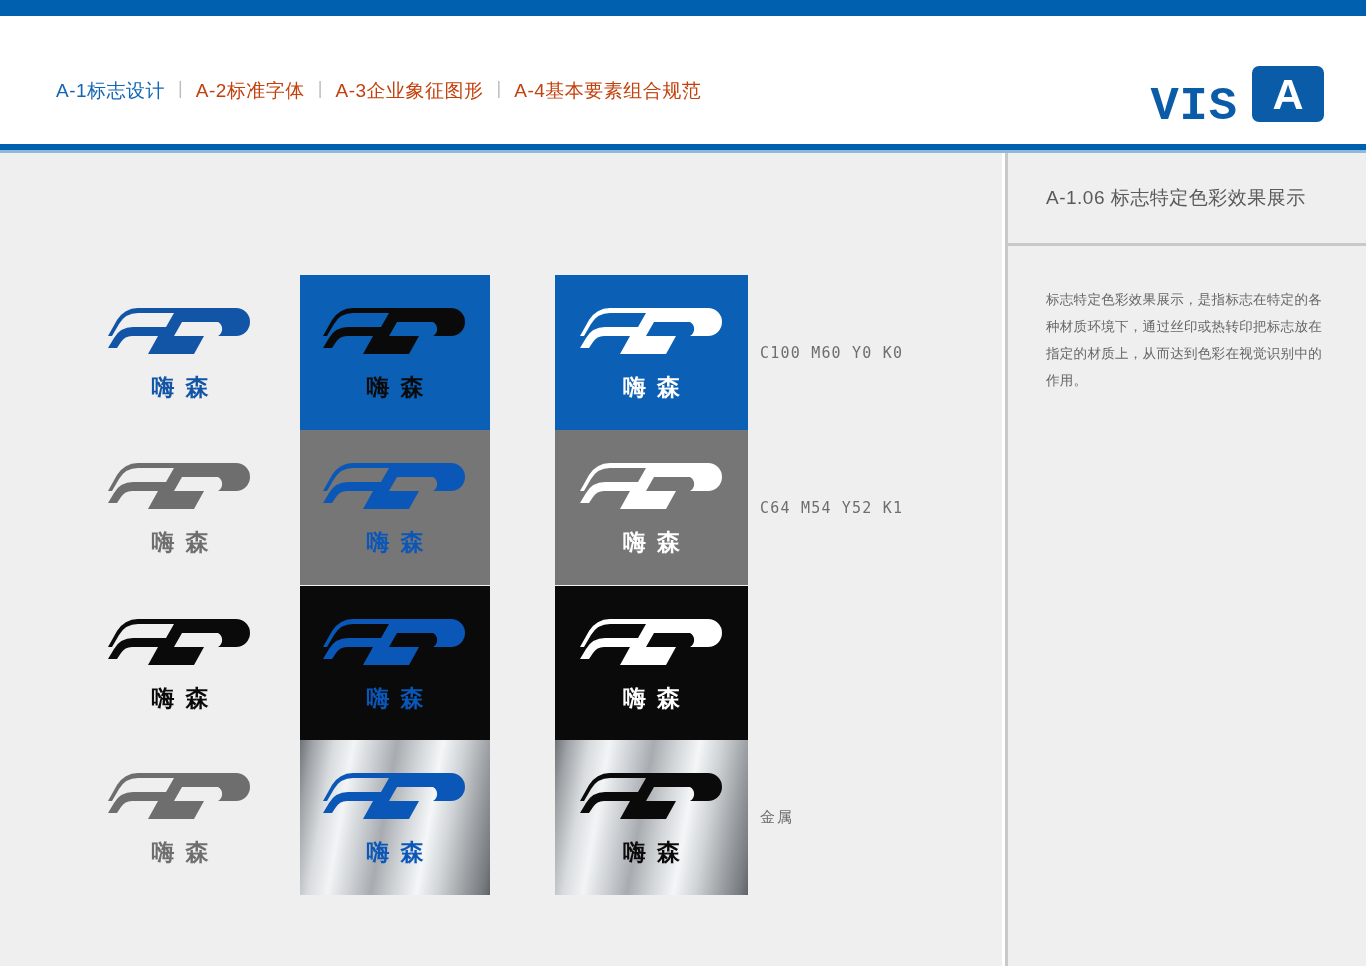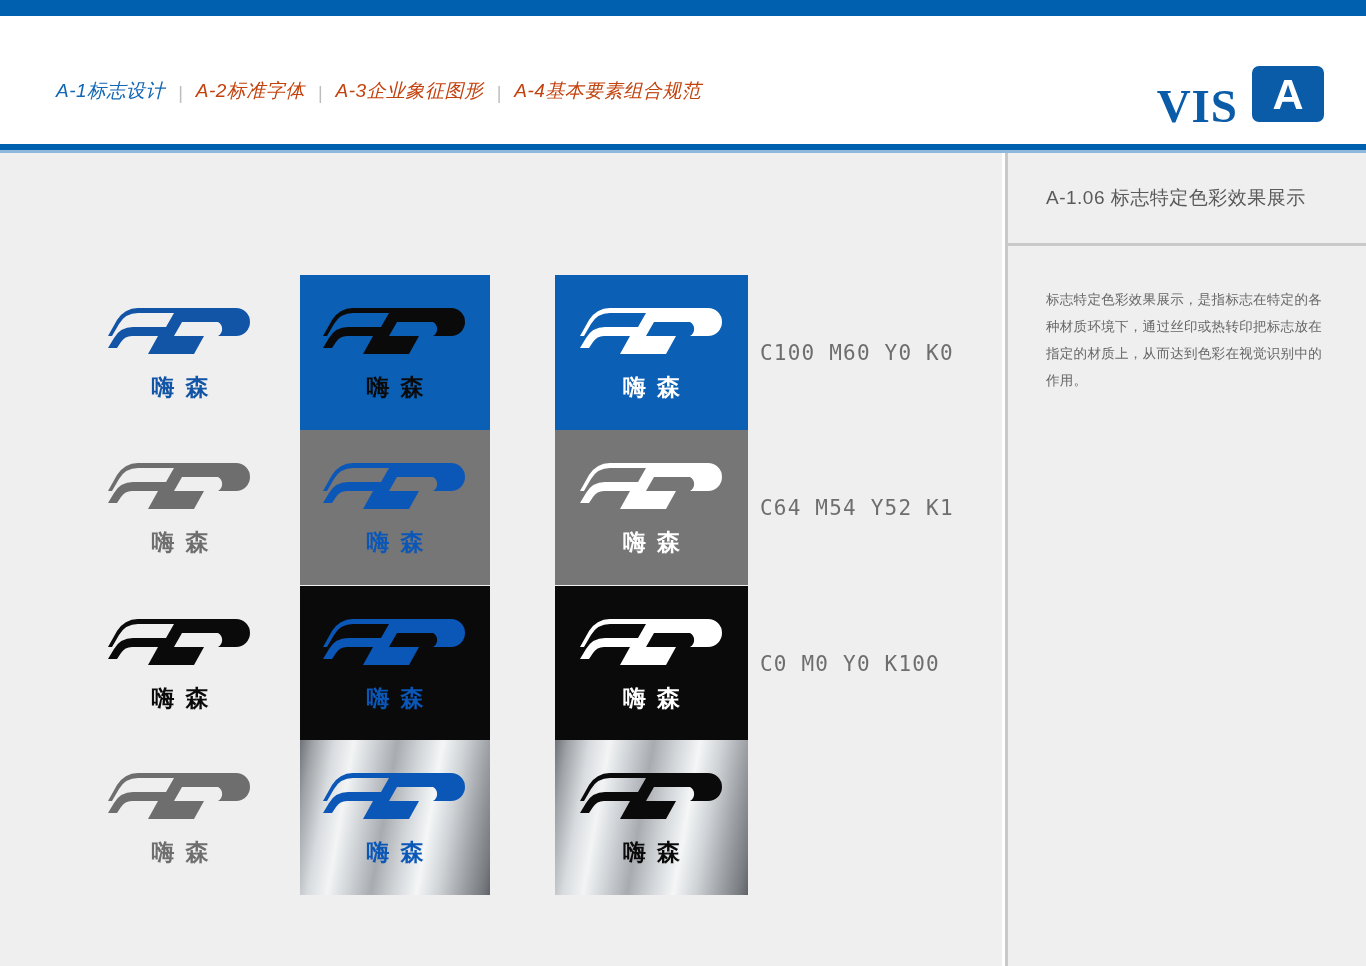--- a/index.html
+++ b/index.html
@@ -49,23 +49,22 @@
     width: 1366px;
     height: 3px;
     background: #8fb8dd;
   }
 
   .nav {
     position: absolute;
     top: 62px;
     left: 56px;
     display: flex;
-    align-items: flex-end;
+    align-items: flex-start;
     white-space: nowrap;
-    font-style: italic;
   }
   .nav-item {
     font-size: 19px;
     color: #c2410c;
     letter-spacing: 0.5px;
   }
   .nav-item.active { color: #1166b5; }
   .nav-sep {
     color: #bdbdbd;
     font-size: 18px;
@@ -81,21 +80,21 @@
     display: flex;
     align-items: center;
     height: 56px;
   }
   .vis-word {
     font-size: 47px;
     font-weight: bold;
     color: #0a5ca8;
     letter-spacing: 1px;
     line-height: 1;
-    font-family: Liberation Serif, serif;
+    font-family: Liberation Mono, monospace;
     margin-top: 24px;
   }
   .vis-badge {
     margin-left: 14px;
     width: 72px;
     height: 56px;
     background: #0a5ca8;
     border-radius: 7px;
     display: flex;
     align-items: center;
@@ -218,21 +217,21 @@
   .swatch.gray    { background: #767676; }
   .swatch.black   { background: #0a0a0a; }
   .swatch.metal   {
     background: linear-gradient(100deg,
       #6e7175 0%, #9fa3a7 6%, #d9dcdf 16%, #f2f4f5 25%,
       #c9cdd1 36%, #a8acb0 45%, #d2d6d9 56%, #f4f6f7 66%,
       #cfd3d6 76%, #9ea2a6 87%, #787c80 96%, #5f6367 100%);
   }
 
   .swatch-label {
-    font-size: 21px;
+    font-size: 15px;
     color: #6e6e6e;
     letter-spacing: 1.2px;
     font-family: "DejaVu Sans Mono", "Liberation Mono", monospace;
   }
   .swatch-label.cn {
     font-family: "Liberation Sans", sans-serif;
     letter-spacing: 2px;
   }
 
   
@@ -395,23 +394,20 @@
           <div class="cell c3">
             <div class="swatch black">
               <div class="lockup v-white">
                 <svg class="mark" width="144" height="50" viewBox="0 0 144 50">
                   <path d="M44 2 H128 a14 14 0 0 1 0 28 H96 l-10 18 H40 l10-18 H24 a13 13 0 0 0 -11 6 l-4 6 H0 l6-10 a22 22 0 0 1 19-11 H58 l8-14 H30 a22 22 0 0 0 -19 11 L4 30 H0 l9-16 A24 24 0 0 1 30 2 Z M74 16 l-8 14 H110 a8 8 0 0 0 0-14 Z"></path>
                 </svg>
                 <div class="wordmark">嗨森</div>
               </div>
             </div>
           </div>
-          <div class="cell c4">
-            <span class="swatch-label">C0 M0 Y0 K100</span>
-          </div>
         </div>
 
         <div class="grid-row r4">
           <div class="cell c1">
             <div class="swatch plain">
               <div class="lockup v-gray">
                 <svg class="mark" width="144" height="50" viewBox="0 0 144 50">
                   <path d="M44 2 H128 a14 14 0 0 1 0 28 H96 l-10 18 H40 l10-18 H24 a13 13 0 0 0 -11 6 l-4 6 H0 l6-10 a22 22 0 0 1 19-11 H58 l8-14 H30 a22 22 0 0 0 -19 11 L4 30 H0 l9-16 A24 24 0 0 1 30 2 Z M74 16 l-8 14 H110 a8 8 0 0 0 0-14 Z"></path>
                 </svg>
                 <div class="wordmark">嗨森</div>
@@ -430,20 +426,23 @@
           </div>
           <div class="cell c3">
             <div class="swatch metal">
               <div class="lockup v-black">
                 <svg class="mark" width="144" height="50" viewBox="0 0 144 50">
                   <path d="M44 2 H128 a14 14 0 0 1 0 28 H96 l-10 18 H40 l10-18 H24 a13 13 0 0 0 -11 6 l-4 6 H0 l6-10 a22 22 0 0 1 19-11 H58 l8-14 H30 a22 22 0 0 0 -19 11 L4 30 H0 l9-16 A24 24 0 0 1 30 2 Z M74 16 l-8 14 H110 a8 8 0 0 0 0-14 Z"></path>
                 </svg>
                 <div class="wordmark">嗨森</div>
               </div>
             </div>
+          </div>
+          <div class="cell c4">
+            <span class="swatch-label cn">金属</span>
           </div>
         </div>
 
       </div>
     </div>
 
     <div class="sidebar">
       <div class="sidebar-title-box">
         <span class="sidebar-title">A-1.06  标志特定色彩效果展示</span>
       </div>

